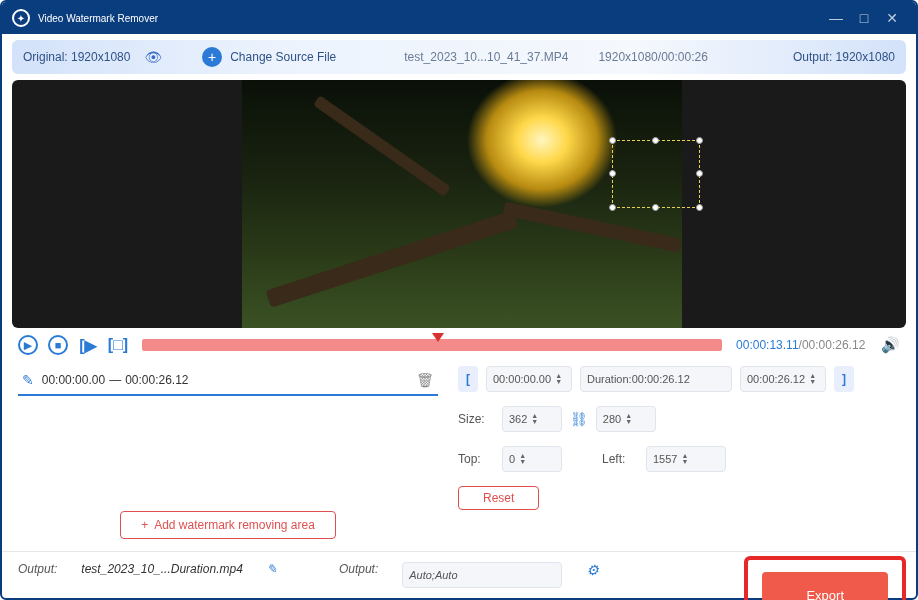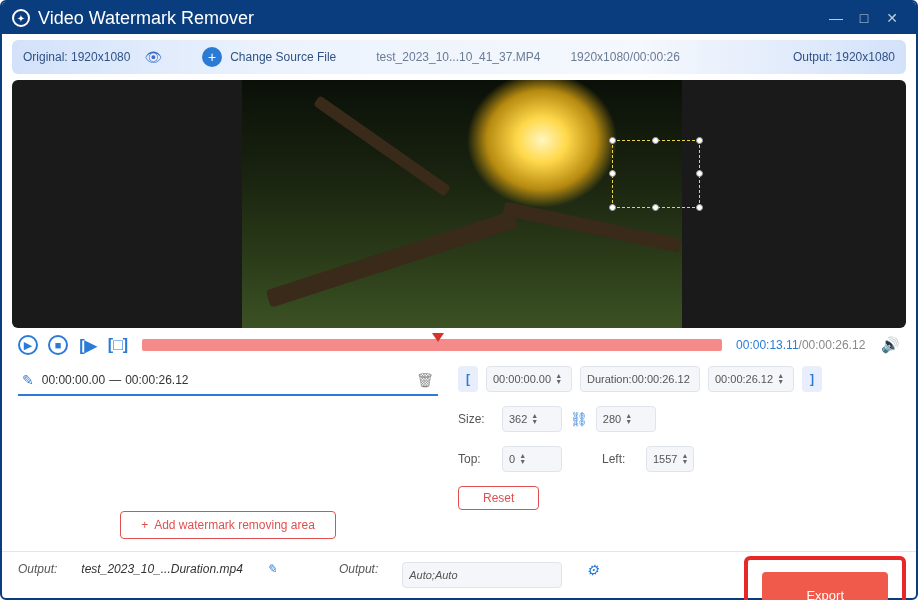--- a/index.html
+++ b/index.html
@@ -1,27 +1,27 @@
 <!DOCTYPE html>
 <html><head>
 <meta charset="utf-8">
 <style>
 * { box-sizing: border-box; margin: 0; padding: 0; font-family: -apple-system, BlinkMacSystemFont, "Segoe UI", Arial, sans-serif; }
 body { width: 918px; height: 600px; overflow: hidden; background: #fff; }
 .window { width: 918px; height: 600px; background: #fff; border: 2px solid #0a3d7e; border-radius: 6px; display: flex; flex-direction: column; }
 .titlebar { height: 32px; background: linear-gradient(#0a3d7e,#0a3d7e); color: #fff; display: flex; align-items: center; padding: 0 10px; border-radius: 4px 4px 0 0; }
 .titlebar .logo { width: 18px; height: 18px; border: 2px solid #fff; border-radius: 50%; margin-right: 8px; display: flex; align-items: center; justify-content: center; font-size: 10px; }
-.titlebar .title { font-size: 18px; flex: 1; }
+.titlebar .title { font-size: 10px; flex: 1; }
 .winctrl { width: 28px; text-align: center; color: #bcd; cursor: pointer; font-size: 14px; }
 .infobar { height: 34px; margin: 6px 10px 0 10px; background: linear-gradient(90deg,#d3e2fa,#ecf3fd 30%,#f5f8fd 70%,#d3e2fa); border-radius: 6px; display: flex; align-items: center; padding: 0 11px; font-size: 12px; color: #305286; }
 .infobar .orig { flex: 0 0 auto; }
 .eye { margin-left: 14px; color: #3a6ac9; font-size: 14px; }
 .plus { width: 20px; height: 20px; background: #2b7bd6; color: #fff; border-radius: 50%; display: flex; align-items: center; justify-content: center; margin-left: 40px; font-size: 14px; }
 .chg { margin-left: 8px; color: #305286; }
-.fname { margin-left: 40px; color: #6a7b94; }
+.fname { margin-left: 68px; color: #6a7b94; }
 .dur { margin-left: 30px; color: #6a7b94; }
 .outres { margin-left: auto; color: #305286; }
 .preview { height: 248px; margin: 6px 10px 0 10px; background: #1a1a1a; border-radius: 6px; position: relative; overflow: hidden; }
 .vid { position: absolute; left: 230px; top: 0; width: 440px; height: 248px; background: radial-gradient(ellipse 100px 90px at 300px 60px, #fff6c0 0%, #ffd84a 25%, #b68a10 55%, rgba(0,0,0,0) 75%), linear-gradient(#0a1008,#1a2410 40%,#2a3a18 70%,#3b5224); }
 .branch { position: absolute; background: #3a2a1a; border-radius: 4px; }
 .selbox { position: absolute; left: 600px; top: 60px; width: 88px; height: 68px; border: 1px dashed #e8d24a; }
 .handle { position: absolute; width: 7px; height: 7px; background: #fff; border: 1px solid #999; border-radius: 50%; }
 .playbar { height: 28px; display: flex; align-items: center; padding: 6px 16px 0 16px; gap: 10px; }
 .pbtn { width: 20px; height: 20px; display: flex; align-items: center; justify-content: center; color: #2b7bd6; cursor: pointer; font-size: 16px; }
 .pbtn.circ { border: 2px solid #2b7bd6; border-radius: 50%; font-size: 11px; }
@@ -127,21 +127,21 @@
     <div class="rightcol">
       <div class="rrow">
         <div class="bracket">[</div>
         <div class="numbox" style="width:86px">
             <span>00:00:00.00</span>
             <div class="spin">
               <span>▲</span>
               <span>▼</span>
             </div>
           </div>
-        <div class="numbox" style="width:120px">
+        <div class="numbox" style="width:152px">
             <span>Duration:</span>
             <span>00:00:26.12</span>
           </div>
         <div class="numbox" style="width:86px">
             <span>00:00:26.12</span>
             <div class="spin">
               <span>▲</span>
               <span>▼</span>
             </div>
           </div>
@@ -169,21 +169,21 @@
         <span class="lbl">Top:</span>
         <div class="numbox" style="width:60px">
             <span>0</span>
             <div class="spin">
               <span>▲</span>
               <span>▼</span>
             </div>
           </div>
         <span style="width:24px"></span>
         <span class="lbl">Left:</span>
-        <div class="numbox" style="width:48px">
+        <div class="numbox" style="width:80px">
             <span>1557</span>
             <div class="spin">
               <span>▲</span>
               <span>▼</span>
             </div>
           </div>
       </div>
       <div class="rrow">
         <button class="resetbtn">Reset</button>
       </div>

